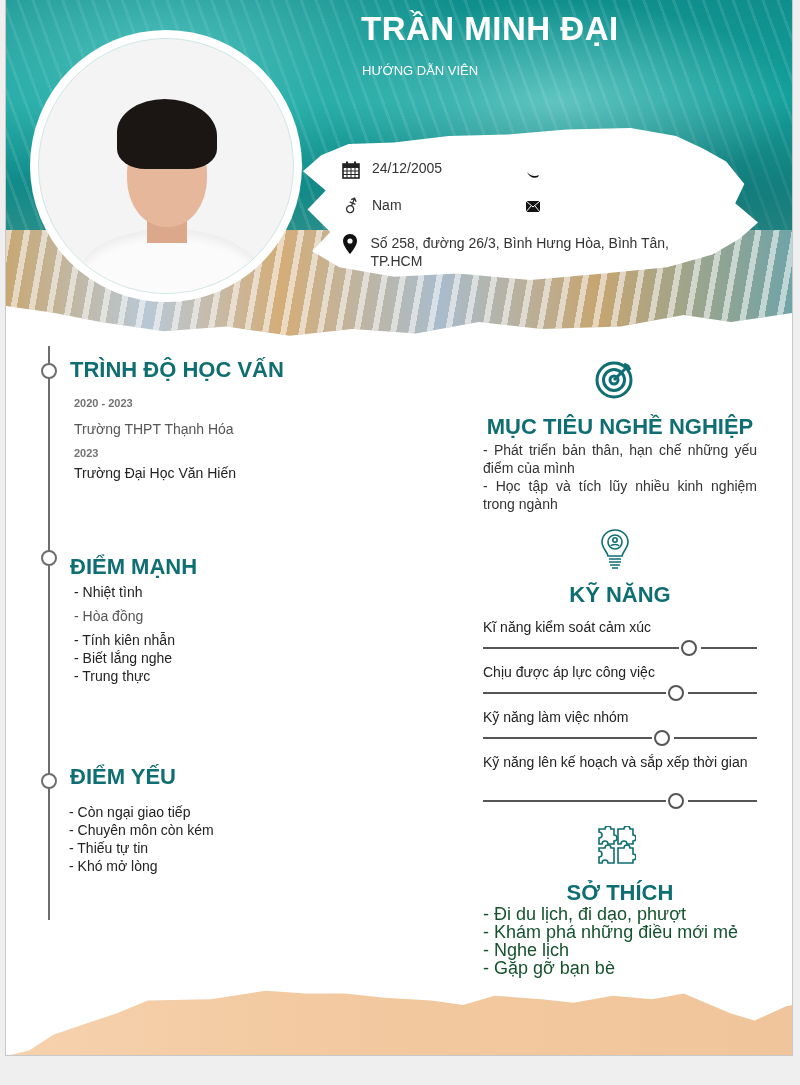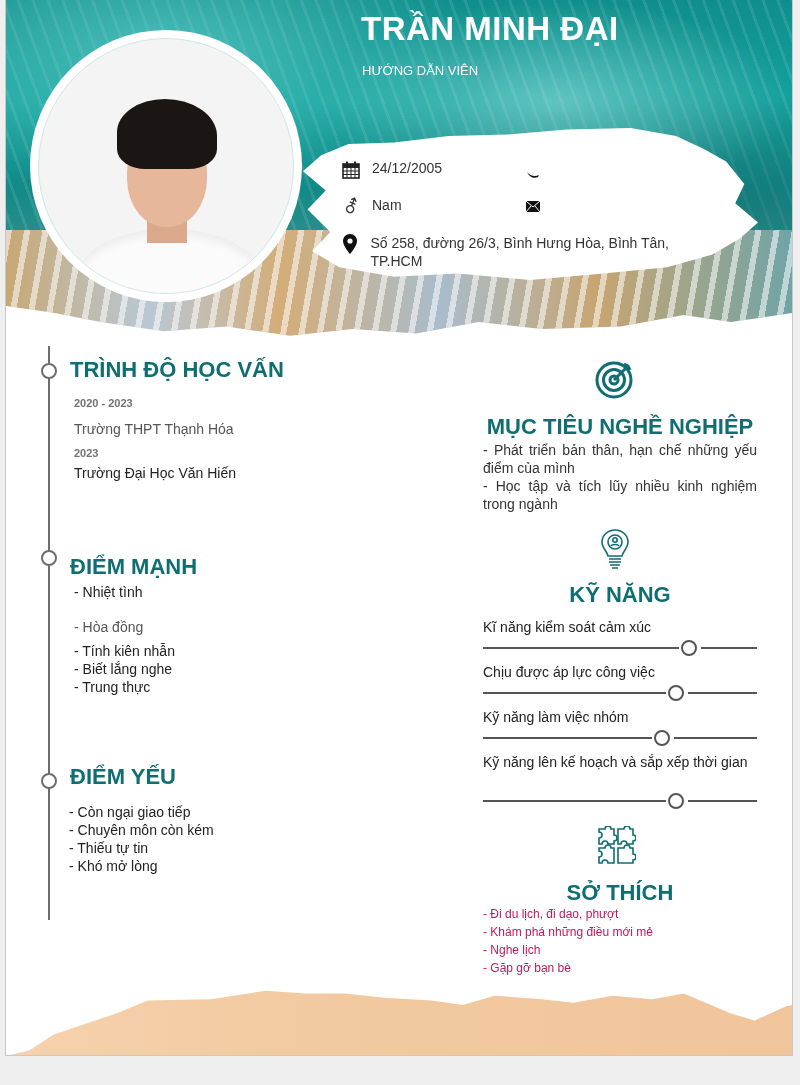--- a/index.html
+++ b/index.html
@@ -65,21 +65,21 @@
   .list li { line-height: 18px; }
 
   
   .r-icon { position: absolute; }
   .h-right { position: absolute; font-size: 22px; font-weight: bold; color: #0e6e71; text-align: center; }
   .goal { position: absolute; left: 477px; top: 441px; width: 274px; font-size: 14px; color: #333; line-height: 18px; text-align: justify; }
   .skill-label { position: absolute; left: 477px; font-size: 14px; color: #222; width: 274px; line-height: 18px; }
   .slider { position: absolute; left: 477px; width: 274px; height: 16px; }
   .slider .track { position: absolute; top: 7px; height: 2px; background: #555; }
   .slider .knob { position: absolute; top: 0; width: 16px; height: 16px; border-radius: 50%; border: 2px solid #555; background: #fff; }
-  .hobby { position: absolute; left: 477px; top: 905px; font-size: 12px; color: #be185d; list-style: none; }
+  .hobby { position: absolute; left: 477px; top: 905px; font-size: 18px; color: #14532d; list-style: none; }
   .hobby li { line-height: 18px; }
 
   .sand {
     position: absolute; left: 0; top: 985px; width: 788px; height: 71px;
     background: linear-gradient(90deg, #f6d2ad 0%, #f2c9a0 40%, #f1c59b 100%);
     clip-path: polygon(0 100%,3% 92%,6% 70%,10% 55%,14% 40%,18% 22%,26% 20%,33% 8%,38% 12%,43% 12%,48% 18%,54% 22%,58% 28%,62% 15%,68% 20%,72% 25%,77% 15%,82% 20%,86% 12%,92% 40%,95% 50%,99% 30%,100% 28%,100% 100%);
   }
 </style>
 </head>
 <body>
@@ -151,21 +151,21 @@
 
   <div class="h-left" style="top:357px;">TRÌNH ĐỘ HỌC VẤN</div>
   <div class="edu-year" style="top:397px;">2020 - 2023</div>
   <div class="edu-school" style="top:421px;">Trường THPT Thạnh Hóa</div>
   <div class="edu-year" style="top:447px;">2023</div>
   <div class="edu-school dark" style="top:465px;">Trường Đại Học Văn Hiến</div>
 
   <div class="h-left" style="top:554px;">ĐIỂM MẠNH</div>
   <ul class="list" style="top:583px;">
     <li>- Nhiệt tình</li>
-    <li style="margin-top:17px;color:#555;">- Hòa đồng</li>
+    <li style="margin-top:6px;color:#555;">- Hòa đồng</li>
     <li style="margin-top:6px;">- Tính kiên nhẫn</li>
     <li>- Biết lắng nghe</li>
     <li>- Trung thực</li>
   </ul>
 
   <div class="h-left" style="top:764px;">ĐIỂM YẾU</div>
   <ul class="list" style="left:63px;top:803px;">
     <li>- Còn ngại giao tiếp</li>
     <li>- Chuyên môn còn kém</li>
     <li>- Thiếu tự tin</li>

